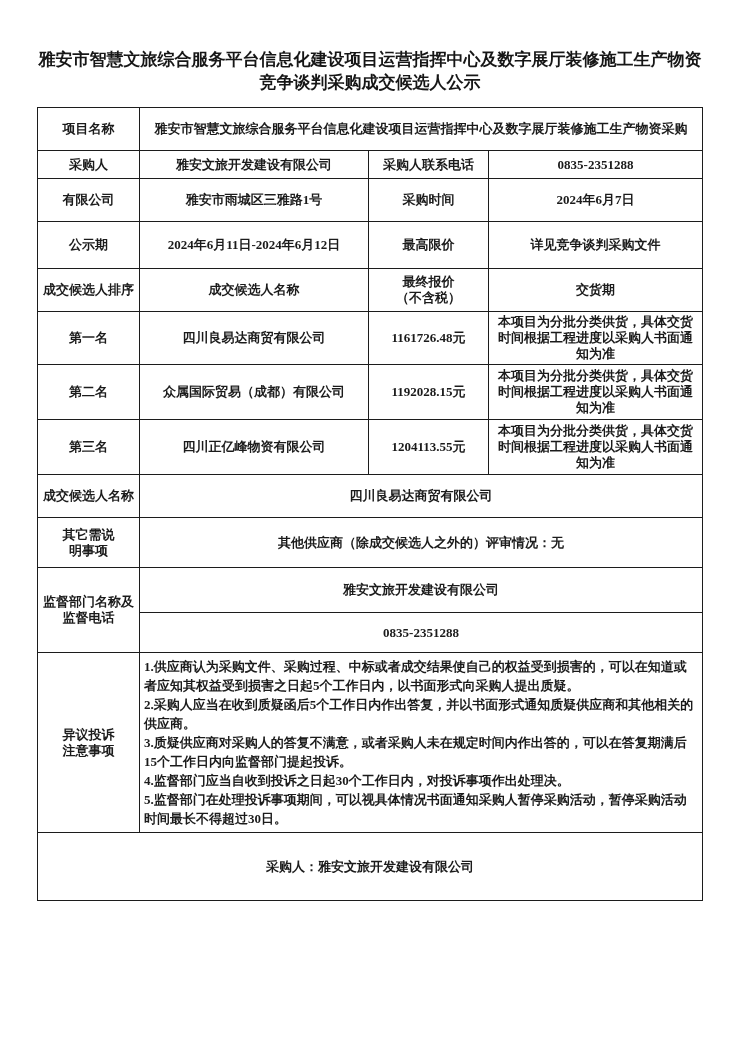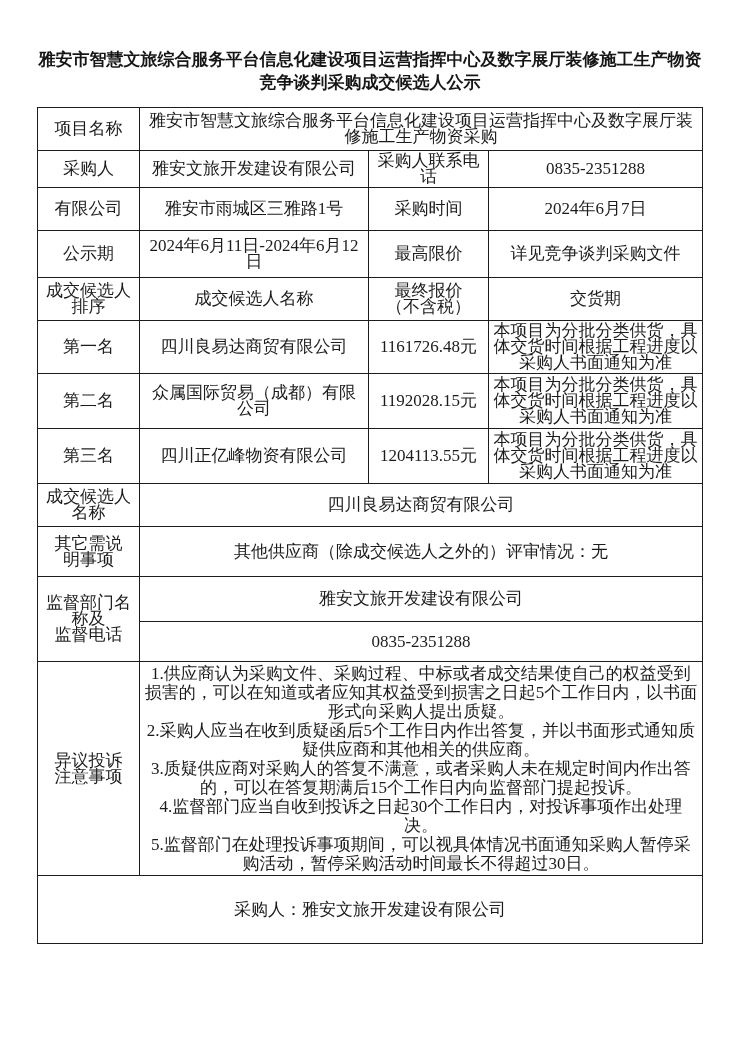--- a/index.html
+++ b/index.html
@@ -24,22 +24,22 @@
     color: #161616;
   }
   table.doc-table {
     width: 665px;
     margin: 13px auto 0 auto;
     border-collapse: collapse;
     table-layout: fixed;
   }
   table.doc-table td {
     border: 1px solid #1c1c1c;
-    font-size: 17px;
-    font-weight: normal;
+    font-size: 13px;
+    font-weight: bold;
     color: #1b1b1b;
     vertical-align: middle;
     text-align: center;
     padding: 2px 4px;
     line-height: 16px;
     overflow: hidden;
   }
   col.c1 { width: 102px; }
   col.c2 { width: 229px; }
   col.c3 { width: 120px; }
@@ -47,21 +47,21 @@
   td.left { text-align: left; }
   .line { display: block; }
   .notice-cell {
     text-align: left;
     vertical-align: top;
     padding: 6px 6px 6px 5px;
   }
   .notice-item {
     margin: 0;
     line-height: 19px;
-    text-align: center;
+    text-align: left;
   }
   .delivery-cell {
     text-align: left;
     padding: 2px 3px;
     line-height: 16px;
     margin-top: 8px;
   }
   .footer-cell {
     text-align: left;
     vertical-align: middle;

